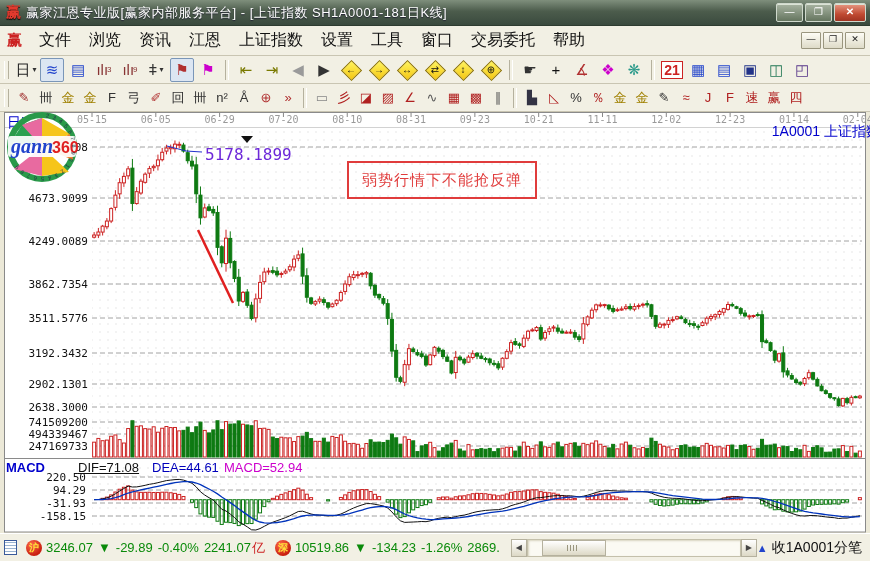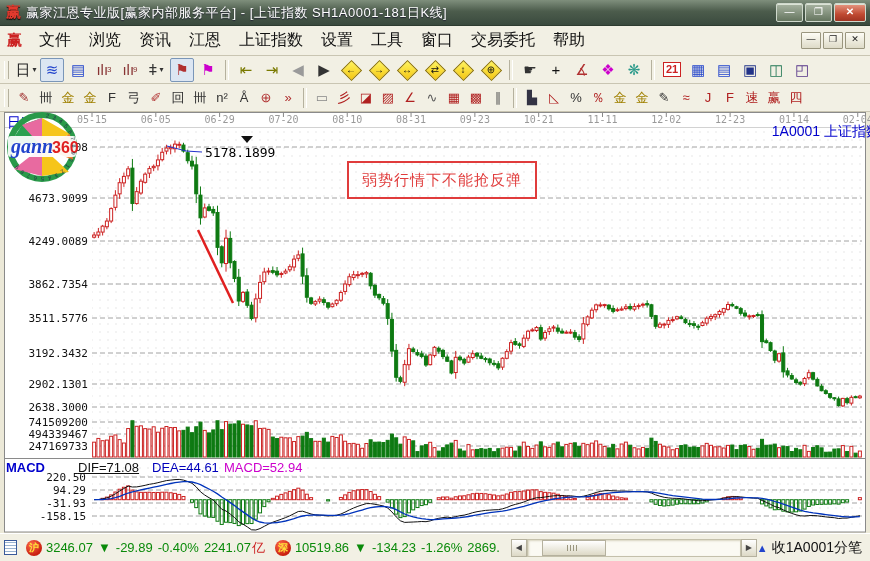--- a/index.html
+++ b/index.html
@@ -29,33 +29,33 @@
   #toolbar1{top:56px;} #toolbar2{top:84px;}
   .grip{width:3px;height:18px;margin:0 4px 0 2px;border-left:1px solid #fff;border-right:1px solid #b5b19e;}
   .tbut{position:relative;display:inline-flex;align-items:center;justify-content:center;
     min-width:22px;height:22px;margin:0 1px;border:1px solid transparent;border-radius:2px;cursor:default;}
   #toolbar2 .tbut{min-width:20px;margin:0;}
   .tbut .g{font-style:normal;font-size:15px;line-height:1;}
   #toolbar2 .tbut .g{font-size:13px;}
   .tbut sub{font-size:8px;margin-left:-1px;}
   .tbut .dd{font-style:normal;font-size:8px;color:#333;margin-left:2px;}
   .tbut.pressed{border:1px solid #7a96b8;background:#dce6f2;}
-  .tbut.boxed .g{border:1px solid #cc2222;background:#fff;font-size:11px;font-weight:bold;padding:1px 2px;}
+  .tbut.boxed .g{border:1px solid #cc2222;background:#fff;font-size:14px;font-weight:bold;padding:1px 2px;}
   .tbut.diamond{width:24px;}
   .tbut.diamond::before{content:"";position:absolute;width:13px;height:13px;left:5px;top:4px;
     transform:rotate(45deg);background:linear-gradient(135deg,#fff45e,#f4c613);border:1px solid #8a7000;}
   .tbut.diamond .g{position:relative;font-size:10px;color:#111;z-index:1;}
   .tsep{width:2px;height:20px;margin:0 4px;border-left:1px solid #b5b19e;border-right:1px solid #fff;}
   
   .chartwrap{position:absolute;left:0;top:112px;width:870px;height:421px;overflow:hidden;}
   .chartwrap svg{position:absolute;left:0;top:0;}
   .lbl{position:absolute;white-space:nowrap;}
   .kline{left:7px;top:2px;font-size:14px;color:#0000cc;}
   .symbol{right:-10px;top:11px;font-size:14px;color:#0000cc;}
-  .peak{left:205px;top:33px;font-size:13px;color:#000000;font-family:"DejaVu Sans Mono",monospace;}
+  .peak{left:205px;top:33px;font-size:16px;color:#6d28d9;font-family:"DejaVu Sans Mono",monospace;}
   .ann{position:absolute;left:347px;top:49px;width:186px;height:34px;border:2px solid #e03c3c;
     color:#e03c3c;font-size:15px;line-height:34px;text-align:center;letter-spacing:1px;background:rgba(255,255,255,.0);}
   .macdhead{position:absolute;left:0;top:348px;font-size:13px;}
   .macdhead span{position:absolute;white-space:nowrap;}
   .m0{left:6px;color:#0000cc;font-weight:bold;}
   .m1{left:78px;color:#111;text-decoration:underline;}
   .m2{left:152px;color:#0000bb;}
   .m3{left:224px;color:#cc00cc;}
   .gannlogo{left:776px;top:349px;}
   

